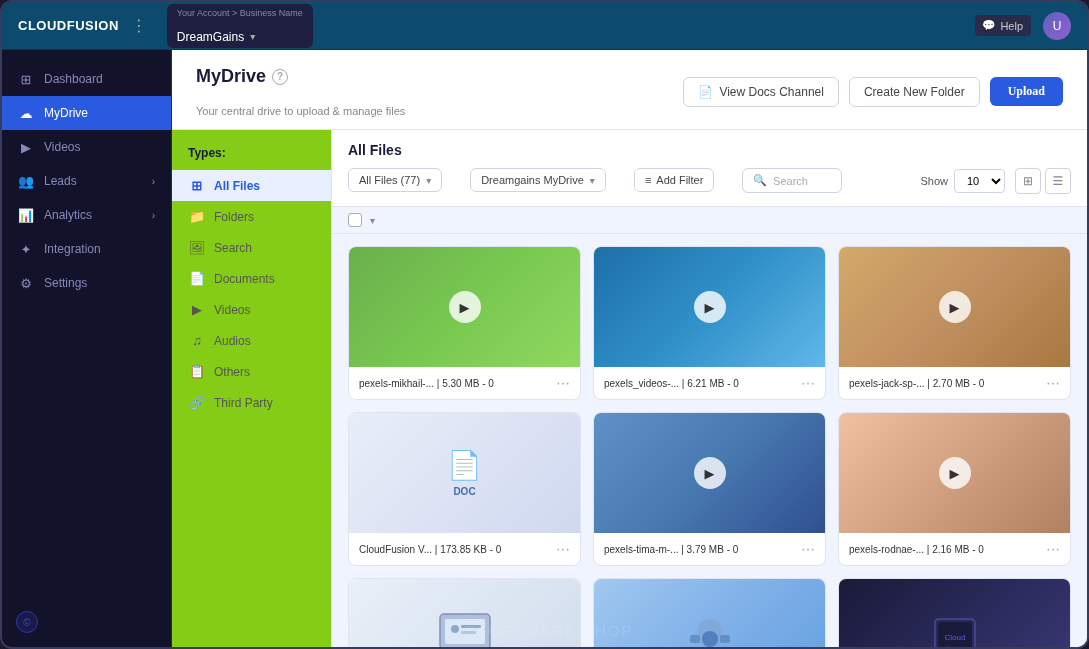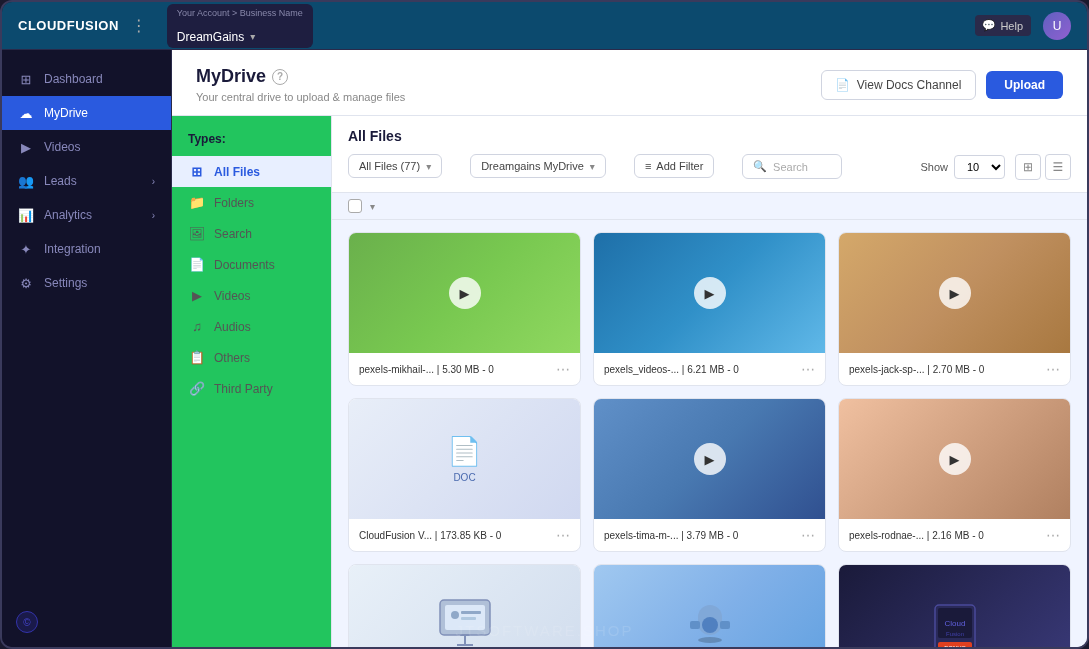--- a/index.html
+++ b/index.html
@@ -199,21 +199,21 @@
       border: 1.5px solid #aaa;
       display: flex; align-items: center; justify-content: center;
       font-size: 10px;
       color: #aaa;
       cursor: pointer;
     }
 
     .page-subtitle {
       font-size: 11px;
       color: #888;
-      margin-top: 4px;
+      margin-top: 18px;
     }
 
     .header-actions {
       display: flex;
       align-items: center;
       gap: 10px;
     }
 
     .btn-view-docs {
       display: flex;
@@ -240,33 +240,34 @@
 
     .btn-upload {
       padding: 7px 18px;
       border-radius: 6px;
       background: #2a5adf;
       color: #fff;
       font-size: 12px;
       font-weight: 600;
       border: none;
       cursor: pointer;
+      font-family: Liberation Serif, serif;
     }
 
     
     .content-body {
       display: flex;
       flex: 1;
       overflow: hidden;
     }
 
     
     .types-panel {
       width: 160px;
-      background: #22c55e;
+      background: #84cc16;
       border-right: 1px solid #e0e4ee;
       padding: 16px 0;
       flex-shrink: 0;
       overflow-y: auto;
     }
 
     .types-heading {
       font-size: 12px;
       font-weight: 700;
       color: #1a1a3a;
@@ -469,21 +470,21 @@
     .thumb-vr { background: linear-gradient(135deg, #a0c8f0, #80b0e8, #60a0e0); }
     .thumb-product { background: linear-gradient(135deg, #1a1a3a, #2a2a5a, #3a3a7a); }
 
     .doc-icon {
       font-size: 28px;
       color: #4a6aaf;
     }
 
     .doc-label {
       font-size: 10px;
-      font-weight: 400;
+      font-weight: 700;
       color: #4a6aaf;
       margin-top: 4px;
     }
 
     .checkbox-small {
       width: 14px; height: 14px;
       border: 1.5px solid #aaa;
       border-radius: 3px;
       background: #fff;
     }
@@ -588,20 +589,23 @@
             <span>MyDrive</span>
             <div class="info-icon">?</div>
           </div>
           <div class="page-subtitle">Your central drive to upload &amp; manage files</div>
         </div>
         <div class="header-actions">
           <button class="btn-view-docs">
             <span>📄</span>
             <span>View Docs Channel</span>
           </button>
+          <button class="btn-create-folder">
+            <span>Create New Folder</span>
+          </button>
           <button class="btn-upload">
             <span>Upload</span>
           </button>
         </div>
       </div>
 
       <div class="content-body">
 
         <div class="types-panel">
           <div class="types-heading">Types:</div>

